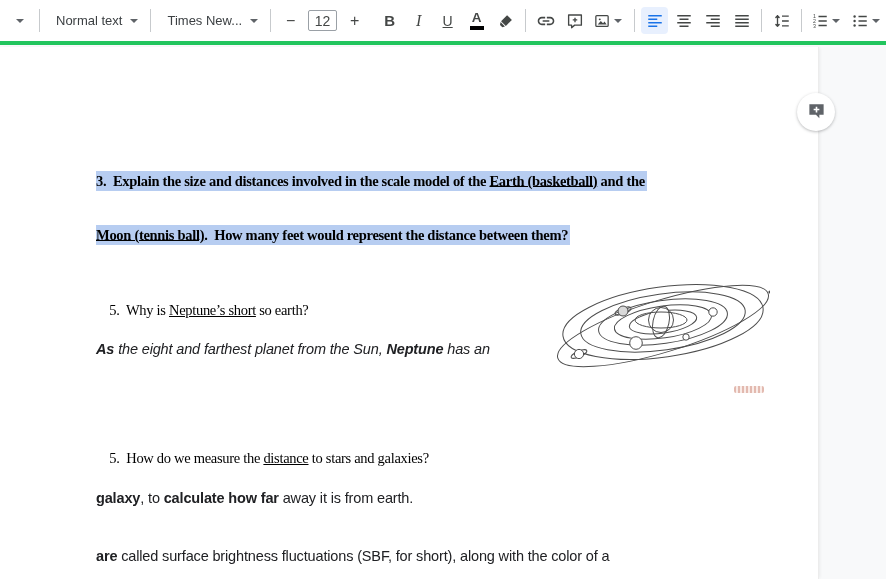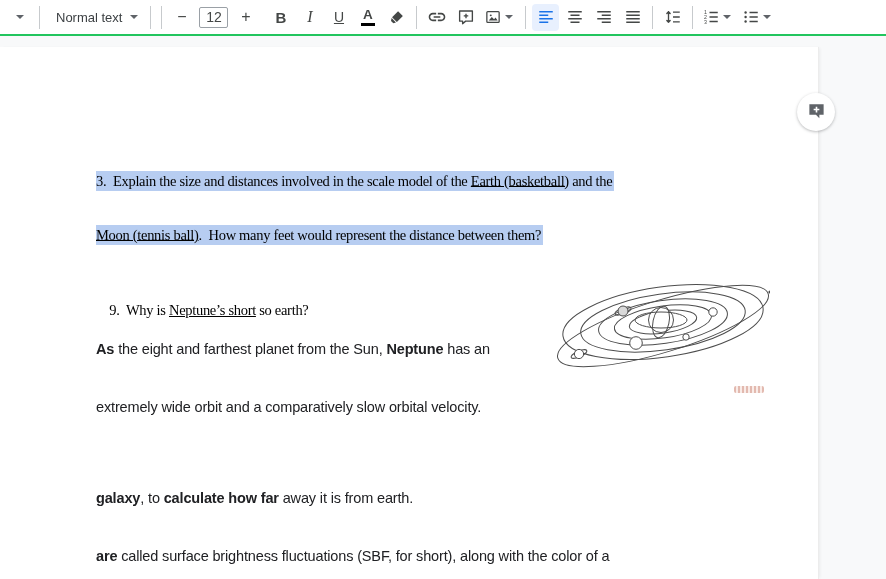--- a/index.html
+++ b/index.html
@@ -3,22 +3,22 @@
 <meta charset="utf-8">
 <style>
   html,body{margin:0;padding:0;}
   body{
     width:886px;height:579px;overflow:hidden;position:relative;
     background:#f8f9fa;font-family:"Liberation Sans",sans-serif;
     -webkit-font-smoothing:antialiased;
   }
   
   .toolbar{
-    position:absolute;top:0;left:0;width:886px;height:36px;background:#fff;
-    border-bottom:2px solid #22c55e;display:flex;align-items:center;
+    position:absolute;top:0;left:0;width:886px;height:45px;background:#fff;
+    border-bottom:4px solid #22c55e;display:flex;align-items:center;
     padding-left:5px;box-sizing:border-box;z-index:30;white-space:nowrap;
   }
   .tb-divider{width:1px;height:23px;background:#c7cacd;margin:0 5px;flex:none;}
   .tb-btn{
     height:27px;display:flex;align-items:center;justify-content:center;
     border:none;background:transparent;border-radius:4px;color:#444746;
     padding:0 3px;margin:0 1px;flex:none;cursor:pointer;font-family:"Liberation Sans",sans-serif;
   }
   .tb-icon-btn{width:27px;}
   .tb-btn.active{background:var(--accent-bg,#e8f0fe);color:var(--accent,#1a73e8);}
@@ -41,21 +41,21 @@
   .page{
     position:absolute;top:47px;left:0;width:818px;height:532px;background:#fff;
     border-right:1px solid #ececec;box-shadow:2px 0 3px -1px rgba(0,0,0,.06);z-index:1;
   }
   .para{position:absolute;left:96px;white-space:pre;}
   .serif{font-family:"Liberation Serif",serif;font-size:14.5px;letter-spacing:-0.3px;color:#000;line-height:18px;}
   .sans{font-family:"Liberation Sans",sans-serif;font-size:14.5px;letter-spacing:-0.15px;color:#202124;line-height:19.4px;}
   .u{text-decoration:underline;}
   .b{font-weight:bold;}
   .sel{background:var(--sel-color,#b7cdf1);padding:1.5px 2px 2.5px 0;}
-  .line{height:18px;}
+  .line{height:18px;font-weight:bold;}
   
   .doc-image{position:absolute;left:551px;top:203px;width:219px;height:148px;cursor:pointer;}
   .doc-image svg{display:block;}
   .watermark{
     position:absolute;right:6px;bottom:5px;width:30px;height:7px;opacity:.55;border-radius:2px;
     background:repeating-linear-gradient(90deg, rgba(186,86,62,.75) 0 2px, rgba(230,170,150,.4) 2px 4px);
     filter:blur(.4px);
   }
   
   .add-comment-fab{
@@ -72,20 +72,24 @@
       <span class="chev"></span>
     </button>
   <div class="tb-divider"></div>
 
   <button class="tb-btn">
     <span class="tb-label">Normal text</span>
     <span class="chev"></span>
   </button>
   <div class="tb-divider"></div>
 
+  <button class="tb-btn">
+    <span class="tb-label">Times New...</span>
+    <span class="chev"></span>
+  </button>
   <div class="tb-divider"></div>
 
   <button class="tb-btn tb-icon-btn">
       <span class="glyph-pm">−</span>
     </button>
   <div class="size-box">
       <span>12</span>
     </div>
   <button class="tb-btn tb-icon-btn">
       <span class="glyph-pm">+</span>
@@ -209,25 +213,24 @@
 </div>
 
 <div class="page">
 
   <div class="para serif" style="top:88px;">
     <div class="line"><span class="sel"><span>3.  Explain the size and distances involved in the scale model of the </span><span class="u">Earth (basketball)</span><span> and the</span></span></div>
     <div class="line"><span class="sel"><span class="u">Moon (tennis ball)</span><span>.  How many feet would represent the distance between them?</span></span></div>
   </div>
 
   <div class="para serif" style="top:236px;">
-    <span>9.  Why is </span><span class="u">Neptune’s short</span><span> so earth?</span>
-  </div>
-  <div class="para sans" style="top:254px;">
+    <span>5.  Why is </span><span class="u">Neptune’s short</span><span> so earth?</span>
+  </div>
+  <div class="para sans" style="top:254px;font-style:italic;">
     <div><span class="b">As</span><span> the eight and farthest planet from the Sun, </span><span class="b">Neptune</span><span> has an</span></div>
-    <div><span>extremely wide orbit and a comparatively slow orbital velocity.</span></div>
   </div>
 
   <div class="doc-image">
     <svg width="219" height="148" viewBox="0 0 219 148" fill="none" stroke="#4d4d4d" stroke-width="1">
       <g transform="rotate(-8 112 72)">
         <ellipse cx="112" cy="72" rx="101" ry="35"></ellipse>
         <ellipse cx="112" cy="72" rx="83" ry="28"></ellipse>
         <ellipse cx="112" cy="72" rx="65" ry="21.5"></ellipse>
         <ellipse cx="112" cy="72" rx="49" ry="16"></ellipse>
         <ellipse cx="112" cy="72" rx="34" ry="11"></ellipse>
@@ -245,20 +248,23 @@
         <circle cx="72" cy="61" r="5" fill="#d9d9d9"></circle>
         <circle cx="162" cy="62" r="4.2" fill="#fff"></circle>
         <circle cx="135" cy="87" r="3.2" fill="#fff"></circle>
         <circle cx="85" cy="93" r="6.3" fill="#fff"></circle>
         <circle cx="219" cy="42" r="1.6" fill="#4d4d4d" stroke="none"></circle>
       </g>
     </svg>
     <div class="watermark"></div>
   </div>
 
+  <div class="para serif" style="top:384px;">
+    <span>5.  How do we measure the </span><span class="u">distance</span><span> to stars and galaxies?</span>
+  </div>
   <div class="para sans" style="top:403px;">
     <div><span class="b">galaxy</span><span>, to </span><span class="b">calculate how far</span><span> away it is from earth.</span></div>
     <div><span class="b">are</span><span> called surface brightness fluctuations (SBF, for short), along with the color of a</span></div>
   </div>
 
 </div>
 
 <button class="add-comment-fab">
   <span>
     <svg width="19" height="19" viewBox="0 0 20 20">

